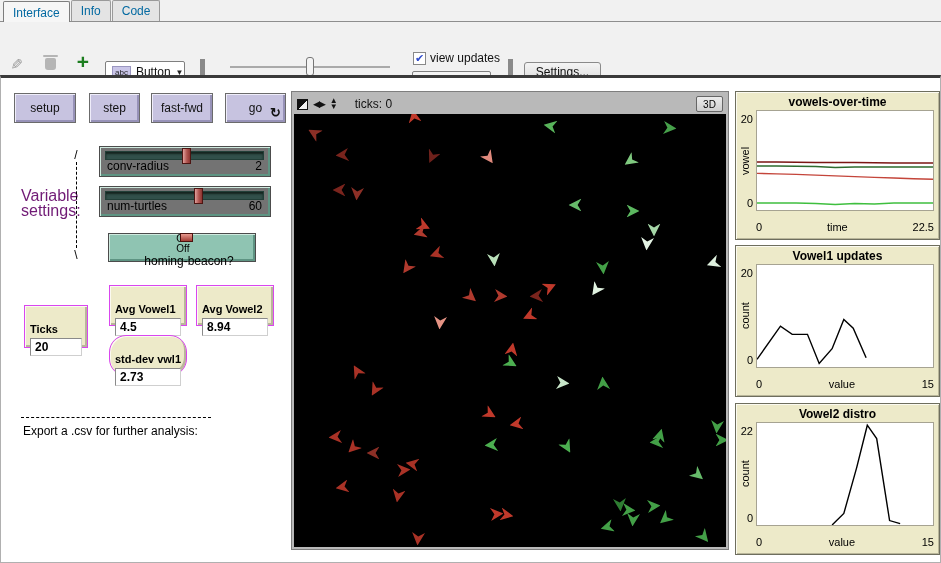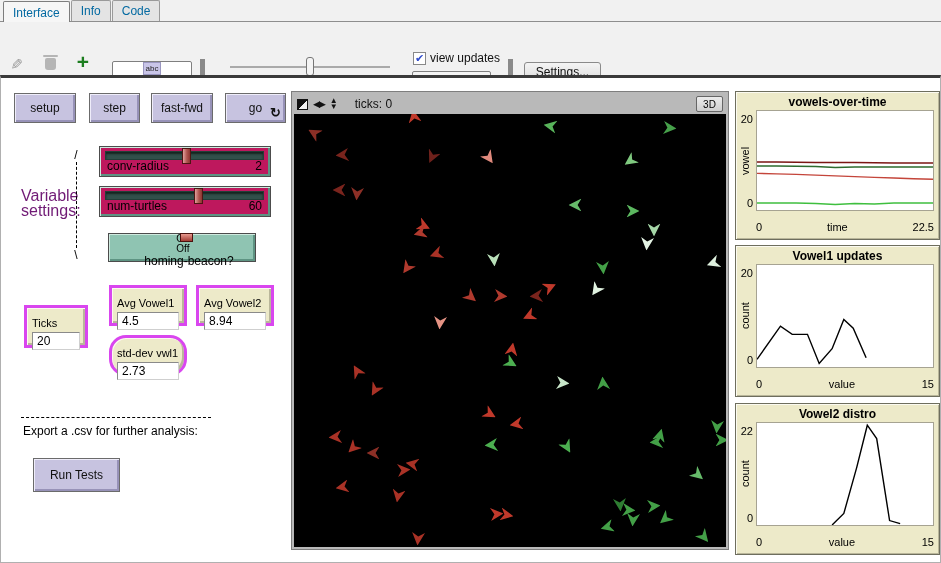--- a/index.html
+++ b/index.html
@@ -36,34 +36,34 @@
   .settings-btn { position:absolute; left:524px; top:39px; width:77px; height:20px; background:linear-gradient(#f4f4f4,#dcdcdc); border:1px solid #8a8a8a; border-radius:3px; font-size:12px; font-family:"Liberation Sans",sans-serif; color:#111; cursor:pointer; }
 
   
   .main { position:absolute; left:0; top:75px; width:941px; height:488px; background:#fff; border-top:3px solid #3a3a3a; border-left:1px solid #b0b0b0; border-right:1px solid #b0b0b0; border-bottom:1px solid #b0b0b0; }
 
   
   .nl-btn { position:absolute; background:#c7c3e0; border:1px solid #6b6b6b; box-shadow:inset 1px 1px 0 #efedfa, inset -2px -2px 0 #9792b8; font-size:12px; color:#111; display:flex; align-items:center; justify-content:center; cursor:pointer; }
   .forever { position:absolute; right:4px; bottom:2px; font-size:13px; font-weight:bold; }
 
   
-  .nl-slider { position:absolute; background:#be185d; border:1px solid #4c4c4c; box-shadow:inset 1px 1px 0 #cfeadf, inset -2px -2px 0 #5e9483; cursor:pointer; }
+  .nl-slider { position:absolute; background:#737373; border:1px solid #4c4c4c; box-shadow:inset 1px 1px 0 #cfeadf, inset -2px -2px 0 #5e9483; cursor:pointer; }
   .nl-track { position:absolute; left:5px; right:6px; top:4px; height:9px; background:#31504a; border:1px solid #223f38; box-shadow:inset 0 2px 2px #15241f; }
   .nl-thumb { position:absolute; top:1px; width:9px; height:16px; background:linear-gradient(90deg,#e0a09c,#b05550 55%,#8c3531); border:1px solid #4d1512; cursor:pointer; }
   .nl-slider-row { position:absolute; left:7px; right:8px; bottom:3px; display:flex; justify-content:space-between; font-size:12px; color:#000; }
 
   
   .nl-switch { position:absolute; background:#8fc4b2; border:1px solid #4c4c4c; box-shadow:inset 1px 1px 0 #cfeadf, inset -2px -2px 0 #5e9483; display:flex; align-items:center; cursor:pointer; }
   .sw-track { position:relative; width:9px; height:19px; background:#2c2c2c; margin-left:8px; box-shadow:inset -2px 0 2px #000; }
   .sw-knob { position:absolute; top:-1px; left:-2px; width:13px; height:9px; background:linear-gradient(#e89a90,#a33c34); border:1px solid #4b120f; }
   .sw-labels { font-size:10px; line-height:10px; color:#000; margin-left:2px; }
   .sw-name { font-size:12px; color:#000; margin-left:14px; }
 
   
-  .monitor { position:absolute; background:#edeac9; border:3px solid #d946ef; box-shadow:inset 1px 1px 0 #fbfaf0, inset -2px -2px 0 #b9b69a; padding:9px 5px; }
+  .monitor { position:absolute; background:#edeac9; border:1px solid #d946ef; box-shadow:inset 1px 1px 0 #fbfaf0, inset -2px -2px 0 #b9b69a; padding:17px 5px;font-weight:bold; }
   .mon-title { font-size:11px; color:#000; margin-bottom:3px; white-space:nowrap; }
   .mon-value { background:#fff; border:1px solid #8a8a8a; border-right-color:#cfcfcf; border-bottom-color:#cfcfcf; font-size:12px; color:#000; padding:1px 4px; height:18px; }
 
   .note-text { position:absolute; font-size:12px; color:#000; }
   .dashline { position:absolute; border-top:1px dashed #000; }
   .bracket { position:absolute; display:flex; flex-direction:column; align-items:center; font-size:12px; color:#000; width:10px; }
   .bracket i { flex:1; border-left:1px dashed #000; }
   .varlabel { position:absolute; font-size:16px; color:#701a75; line-height:15px; }
 
   
@@ -110,21 +110,21 @@
           <span class="trash"></span>
         </span>
       <span class="tool-label">Delete</span>
     </div>
     <div class="tool-btn" style="left:68px; top:29px;">
       <span class="tool-ico">
           <span class="plus">+</span>
         </span>
       <span class="tool-label dark">Add</span>
     </div>
-    <div class="combo" style="left:112px; top:38px; width:80px; height:22px;flex-direction:column;">
+    <div class="combo" style="left:105px; top:38px; width:80px; height:22px;">
       <span class="combo-icon">abc</span>
       <span>Button</span>
       <span class="arrow">▼</span>
     </div>
     <div class="vsep" style="left:200px;"></div>
     <div class="speed">
       <div class="speed-track"></div>
       <div class="speed-thumb"></div>
       <div class="speed-label">normal speed</div>
     </div>
@@ -205,23 +205,20 @@
       <div class="mon-title">Avg Vowel2</div>
       <div class="mon-value">8.94</div>
     </div>
     <div class="monitor" style="left:108px; top:257px; width:78px; height:41px;border-radius:17px;">
       <div class="mon-title">std-dev vwl1</div>
       <div class="mon-value">2.73</div>
     </div>
 
     <div class="dashline" style="left:20px; top:339px; width:190px;"></div>
     <div class="note-text" style="left:22px; top:346px;">Export a .csv for further analysis:</div>
-    <div class="nl-btn" style="left:32px; top:380px; width:87px; height:34px;">
-        <span>Run Tests</span>
-      </div>
 
     <div class="world-frame" style="left:290px; top:13px; width:438px; height:459px;">
       <div class="world-header">
         <span class="wc-diag"></span>
         <span class="wc-h">◀▶</span>
         <span class="wc-v">
           <i>▲</i>
           <i>▼</i>
         </span>
         <span class="world-ticks">ticks: 0</span>

